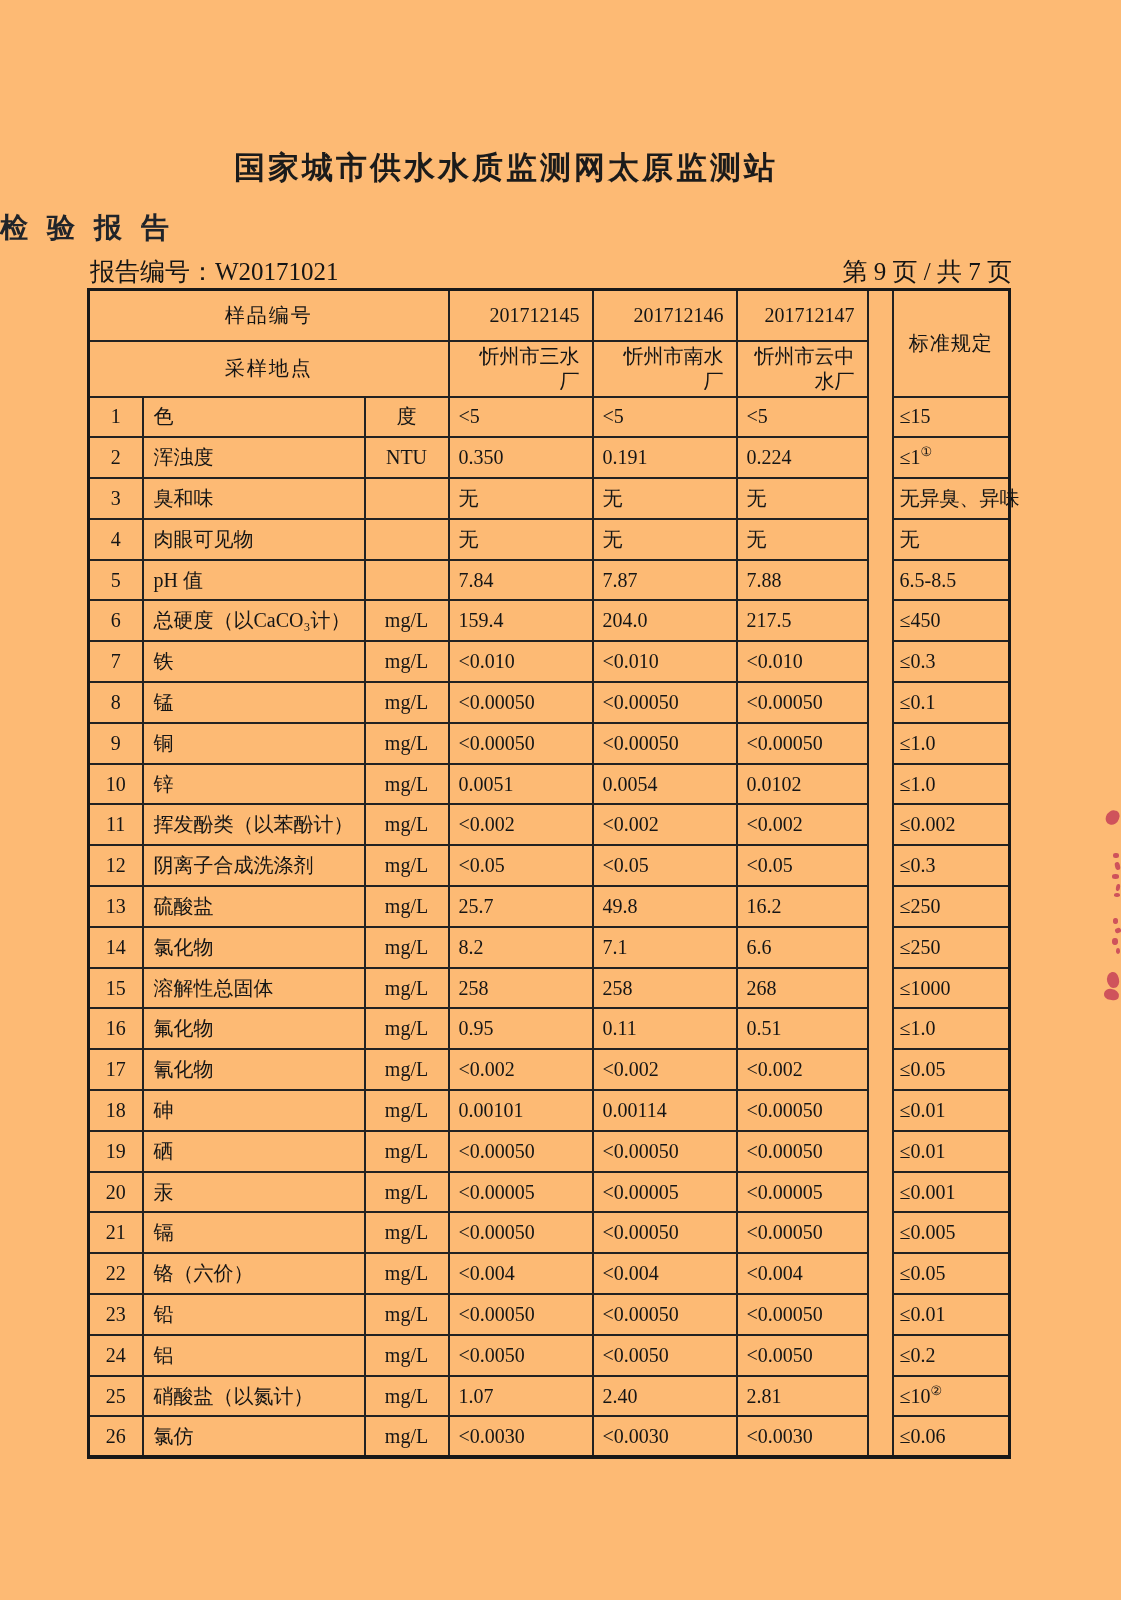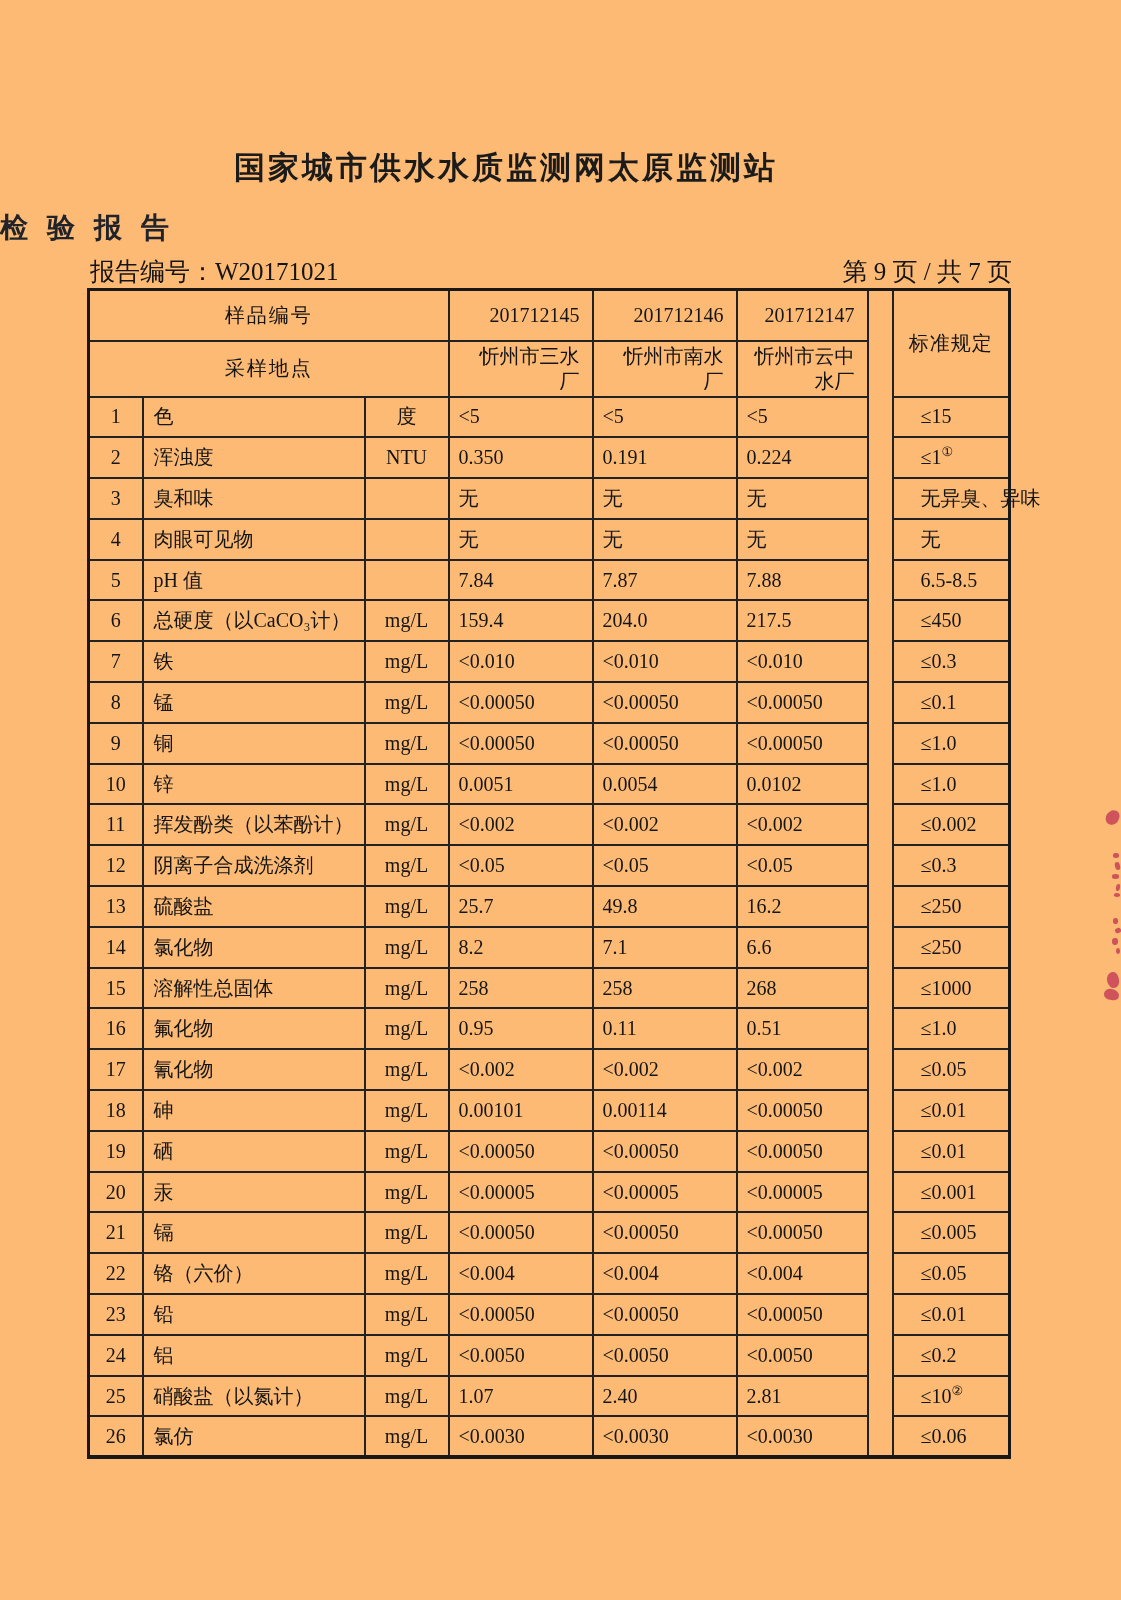--- a/index.html
+++ b/index.html
@@ -47,21 +47,21 @@
   tr.hrow2{height:56px;margin-top:36px;}
   tr.drow{height:40.8px;}
   td.hlabel{text-align:center;letter-spacing:2px;}
   td.hval{text-align:right;padding:2px 12px;line-height:1.25;}
   td.hstd{text-align:center;letter-spacing:1px;}
   td.sep{border-top:0 !important;border-bottom:0 !important;padding:0;}
   td.col-num{text-align:center;padding:0 4px;}
   td.col-name{text-align:left;padding-left:10px;white-space:nowrap;}
   td.col-unit{text-align:center;padding:0 2px;}
   td.col-v{text-align:left;padding-left:9px;white-space:nowrap;}
-  td.col-std{text-align:left;padding-left:27px;white-space:nowrap;border-radius:14px;}
+  td.col-std{text-align:left;padding-left:6px;white-space:nowrap;border-radius:14px;}
   sup.fn{font-size:13px;line-height:0;vertical-align:super;}
   
   .stamp{position:absolute;top:0;left:0;width:0;height:0;}
   .stamp-ink{position:absolute;opacity:0.82;}
 </style>
 </head>
 <body>
 
 <div class="page">
 

